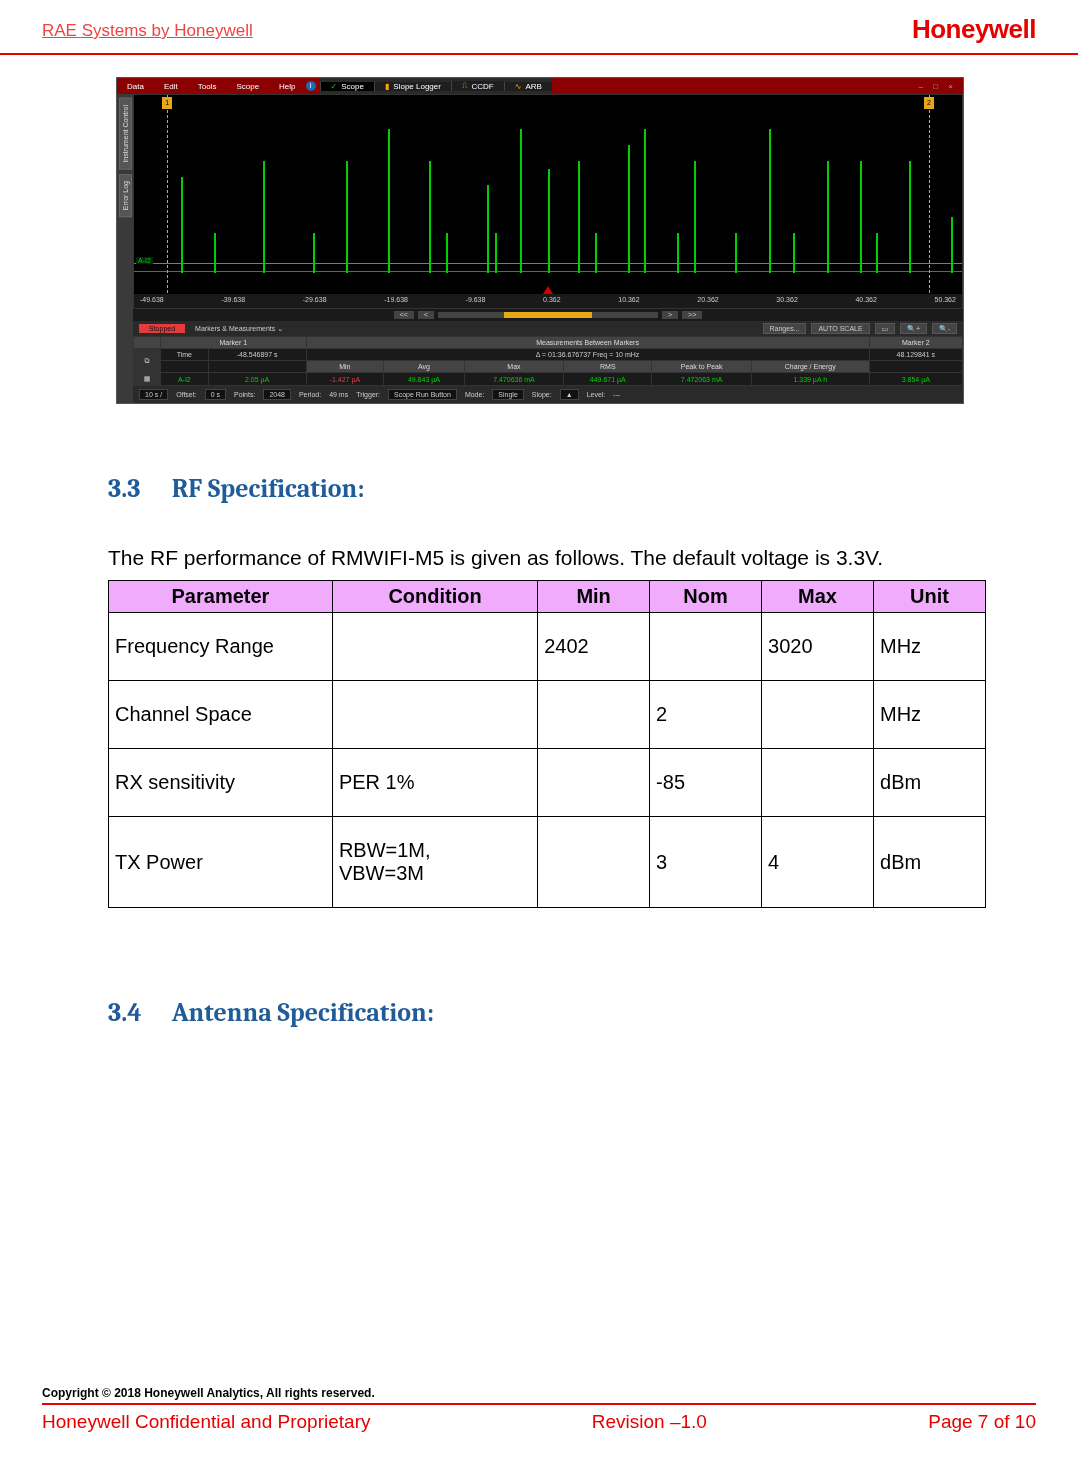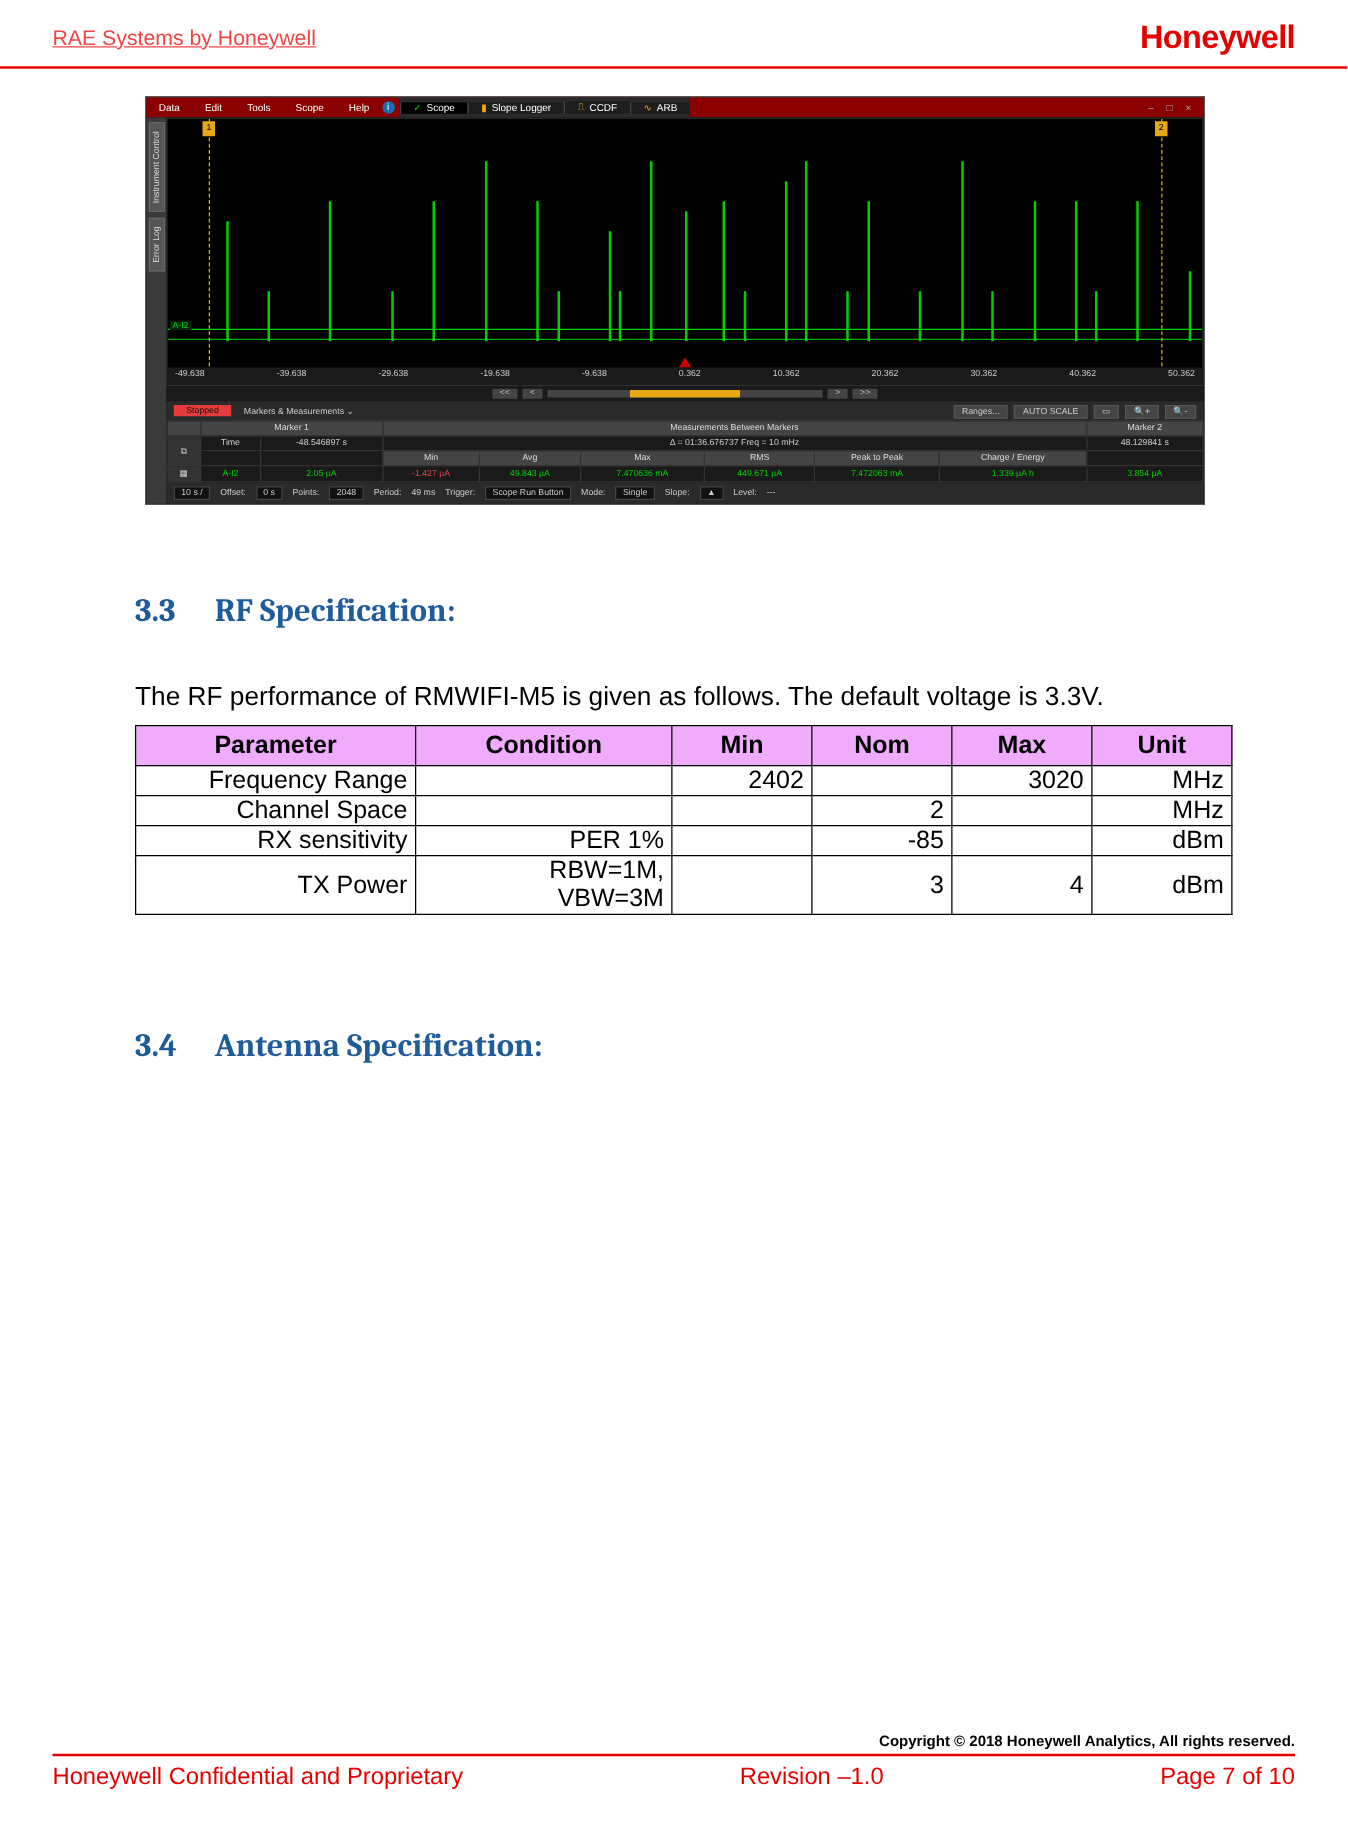--- a/index.html
+++ b/index.html
@@ -270,29 +270,29 @@
   }
   table.rf th {
     background: #f0abfc;
     border: 1px solid #000;
     padding: 4px 6px;
     font-weight: bold;
     text-align: center;
   }
   table.rf td {
     border: 1px solid #000;
-    padding: 0 6px;
-    text-align: right;
+    padding: 22px 6px;
+    text-align: left;
     vertical-align: middle;
   }
 
   
   .footer {
     position: absolute;
-    left: 42px; right: 42px; bottom: 28px; text-align: right;
+    left: 42px; right: 42px; bottom: 28px;
   }
   .footer .copyright {
     font-size: 12px;
     font-weight: bold;
     color: #000;
     border-bottom: 2px solid #e60000;
     padding-bottom: 3px;
     margin-bottom: 6px;
   }
   .footer .line2 {

